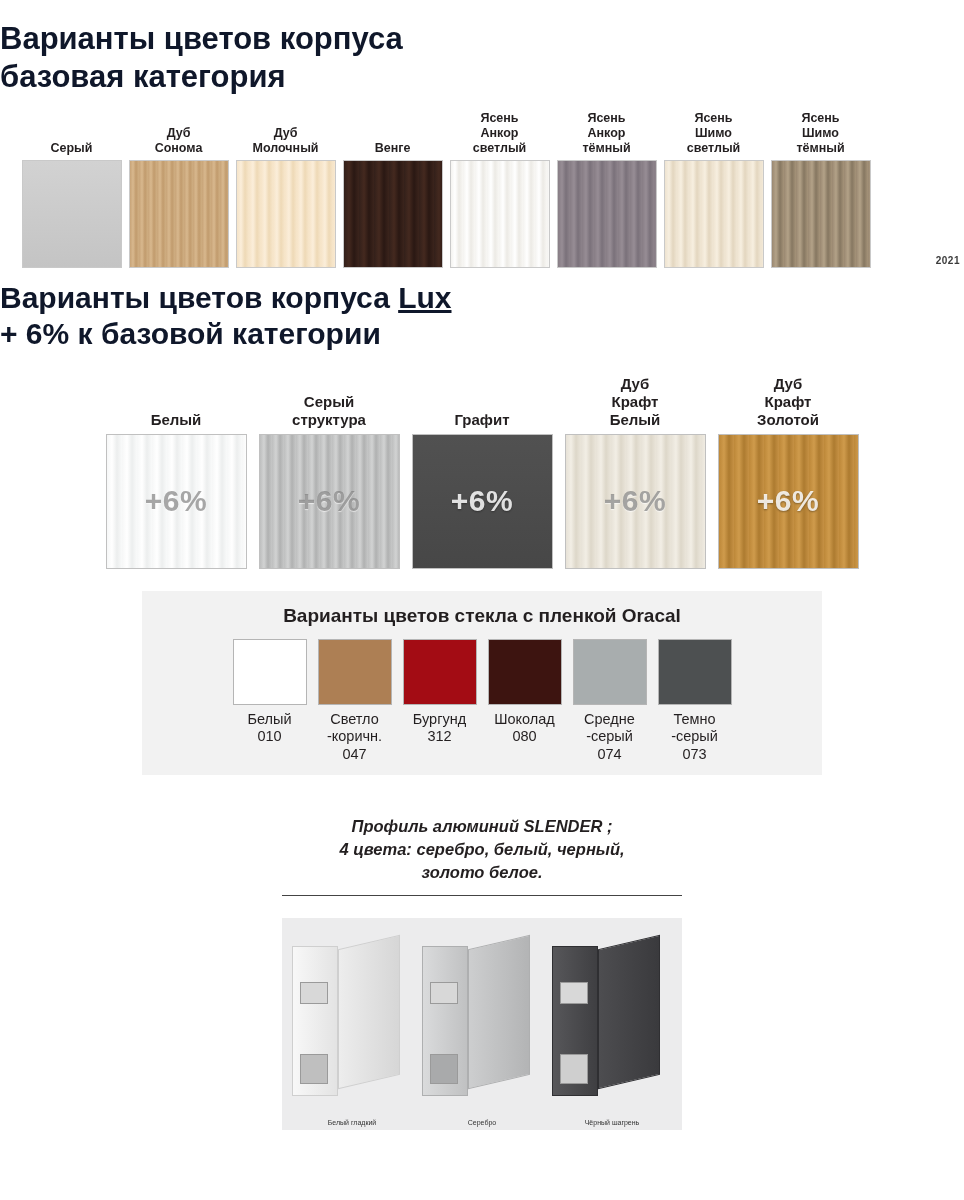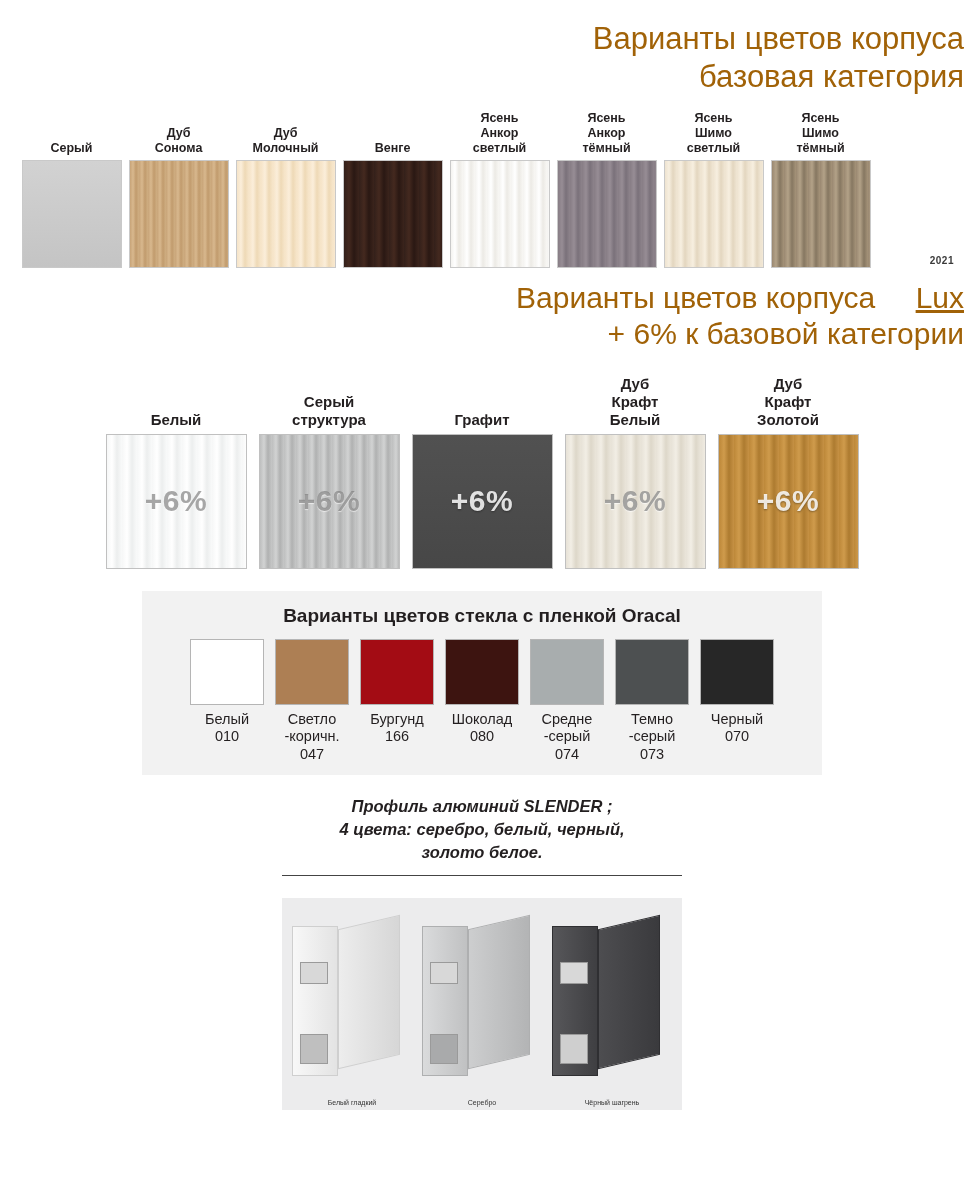--- a/index.html
+++ b/index.html
@@ -11,34 +11,34 @@
     width: 964px;
     height: 1200px;
     position: relative;
     font-family: "Liberation Sans", sans-serif;
     color: #231f20;
     overflow: hidden;
   }
 
   
   .heading {
-    text-align: right;
-    color: #a16207;
-    font-weight: normal;
+    text-align: left;
+    color: #0f172a;
+    font-weight: bold;
     line-height: 1.22;
   }
   #base-heading {
     font-size: 31px;
     padding-top: 20px;
   }
   #lux-heading {
     font-size: 30px;
     padding-top: 12px;
   }
-  #lux-heading .underline { text-decoration: underline; margin-left: 32px; }
+  #lux-heading .underline { text-decoration: underline; }
 
   
   #base-section {
     margin-top: 14px;
     padding-left: 18px;
     padding-right: 10px;
     position: relative;
   }
   .swatch-row {
     display: flex;
@@ -64,21 +64,21 @@
     white-space: pre-line;
   }
   .swatch-chip {
     width: 100px;
     height: 108px;
     border: 1px solid #c9c9c9;
     box-sizing: border-box;
   }
   #year-stamp {
     position: absolute;
-    right: 10px;
+    right: 4px;
     bottom: 2px;
     font-size: 10px;
     font-weight: bold;
     color: #3a3a3a;
     letter-spacing: 0.5px;
   }
 
   
   #lux-section {
     margin-top: 16px;
@@ -164,21 +164,21 @@
     font-size: 14.5px;
     text-align: center;
     line-height: 1.2;
     padding-top: 6px;
     color: #231f20;
     white-space: pre-line;
   }
 
   
   #profile-note {
-    margin-top: 20px;
+    margin-top: 40px;
     text-align: center;
     font-size: 16.5px;
     font-style: italic;
     font-weight: bold;
     line-height: 1.38;
     color: #231f20;
     white-space: pre-line;
   }
   #profile-rule {
     width: 400px;
@@ -332,43 +332,38 @@
     </div>
     <div class="oracal-cell">
       <div class="oracal-chip" style="background:#ad7f54;"></div>
       <div class="oracal-label">Светло
 -коричн.
 047</div>
     </div>
     <div class="oracal-cell">
       <div class="oracal-chip" style="background:#a30c14;"></div>
       <div class="oracal-label">Бургунд
-166</div>
+312</div>
     </div>
     <div class="oracal-cell">
       <div class="oracal-chip" style="background:#3d1410;"></div>
       <div class="oracal-label">Шоколад
 080</div>
     </div>
     <div class="oracal-cell">
       <div class="oracal-chip" style="background:#a8adae;"></div>
       <div class="oracal-label">Средне
 -серый
 074</div>
     </div>
     <div class="oracal-cell">
       <div class="oracal-chip" style="background:#4d5051;"></div>
       <div class="oracal-label">Темно
 -серый
 073</div>
-    </div>
-    <div class="oracal-cell">
-      <div class="oracal-chip" style="background:#272727;"></div>
-      <div class="oracal-label">Черный
-070</div>
     </div>
   </div>
 </div>
 
 <div id="profile-note">Профиль алюминий SLENDER ;
 4 цвета: серебро, белый, черный,
 золото белое.</div>
 <div id="profile-rule"></div>
 
 <div id="profile-figure">

